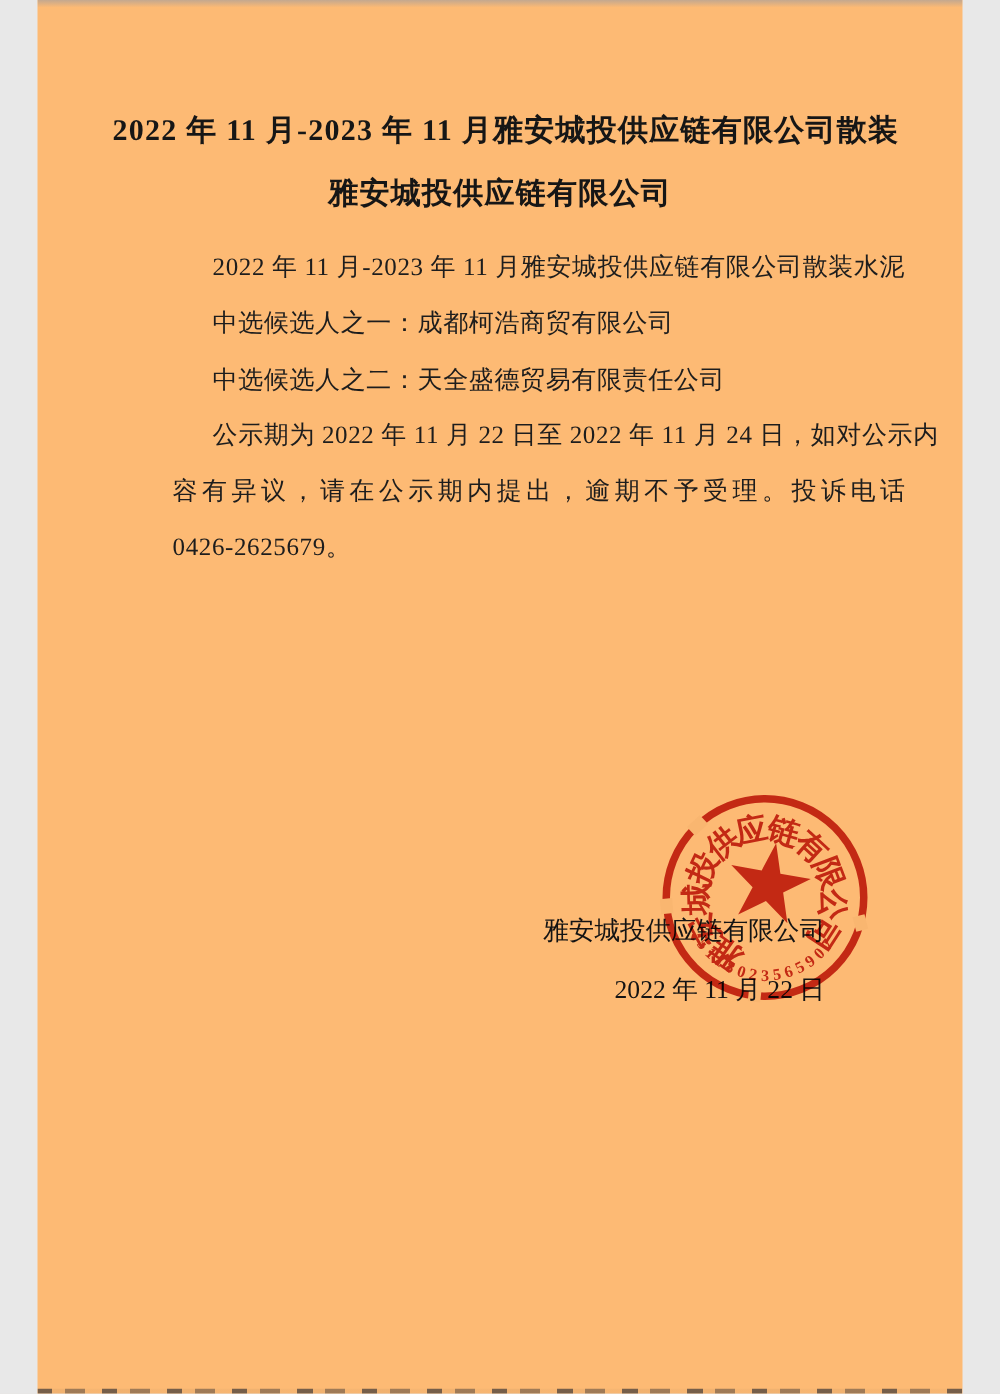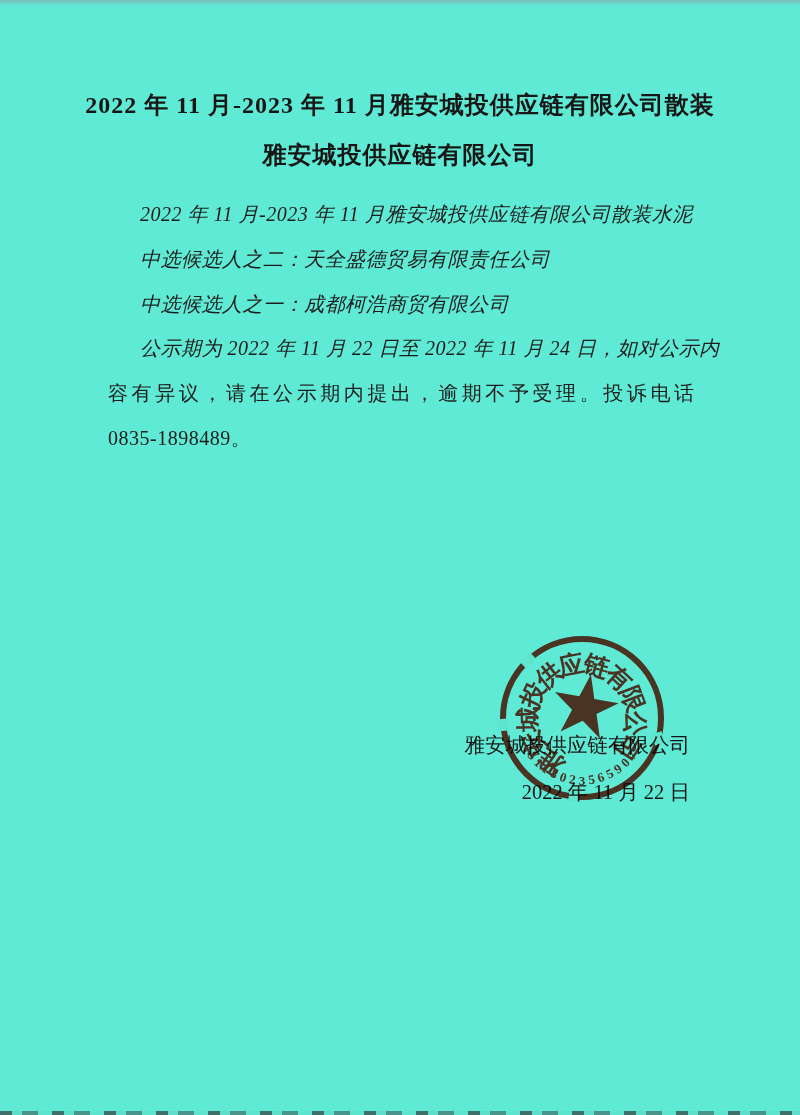--- a/index.html
+++ b/index.html
@@ -1,20 +1,20 @@
 <!DOCTYPE html>
 <html lang="zh"><head>
 <meta charset="utf-8">
 <style>
   html,body{margin:0;padding:0;background:#e8e8e8;}
   .page{
     position:relative;
-    width:800px;height:1115px;
+    width:740px;height:1115px;
     margin:0 auto;
-    background:#5eead4;
+    background:#fdba74;
     overflow:hidden;
     font-family:"Liberation Serif","DejaVu Serif",serif;
     color:#222;
   }
   
   .edge-top{
     position:absolute;top:0;left:0;right:0;height:6px;
     background:linear-gradient(to bottom, rgba(148,153,165,.55), rgba(148,153,165,0));
   }
   .edge-bottom{
@@ -26,21 +26,21 @@
   .title-block{
     position:absolute;top:80px;left:60px;right:60px;
     text-align:center;font-weight:bold;
     font-size:24px;line-height:50px;letter-spacing:1px;color:#161616;
   }
   .body-block{
     position:absolute;top:192px;left:108px;width:586px;
     font-size:20px;line-height:44.8px;letter-spacing:.5px;color:#1d1d1d;
   }
   .line{white-space:nowrap;}
-  .indent{text-indent:1.6em;font-style:italic;}
+  .indent{text-indent:1.6em;}
   .spread{letter-spacing:0;text-align:justify;text-align-last:justify;white-space:normal;}
   .signature-block{
     position:absolute;top:722px;right:110px;
     text-align:right;font-size:20.5px;line-height:47px;
     color:#141414;white-space:nowrap;
   }
   
   .seal{
     position:absolute;left:482px;top:618px;width:200px;height:200px;
     mix-blend-mode:multiply;opacity:.93;
@@ -59,25 +59,25 @@
 
   <div class="edge-top"></div>
 
   <div class="title-block">
     <div class="line">2022 年 11 月-2023 年 11 月雅安城投供应链有限公司散装</div>
     <div class="line">雅安城投供应链有限公司</div>
   </div>
 
   <div class="body-block">
     <div class="line indent">2022 年 11 月-2023 年 11 月雅安城投供应链有限公司散装水泥</div>
+    <div class="line indent">中选候选人之一：成都柯浩商贸有限公司</div>
     <div class="line indent">中选候选人之二：天全盛德贸易有限责任公司</div>
-    <div class="line indent">中选候选人之一：成都柯浩商贸有限公司</div>
     <div class="line indent">公示期为 2022 年 11 月 22 日至 2022 年 11 月 24 日，如对公示内</div>
     <div class="spread">容有异议，请在公示期内提出，逾期不予受理。投诉电话</div>
-    <div class="line">0835-1898489。</div>
+    <div class="line">0426-2625679。</div>
   </div>
 
   <div class="signature-block">
     <div>雅安城投供应链有限公司</div>
     <div>2022 年 11 月 22 日</div>
   </div>
 
   <svg class="seal" viewBox="-100 -100 200 200" aria-hidden="true">
 
     <circle cx="0" cy="0" r="79" fill="none" stroke="#c1281b" stroke-width="6"></circle>

